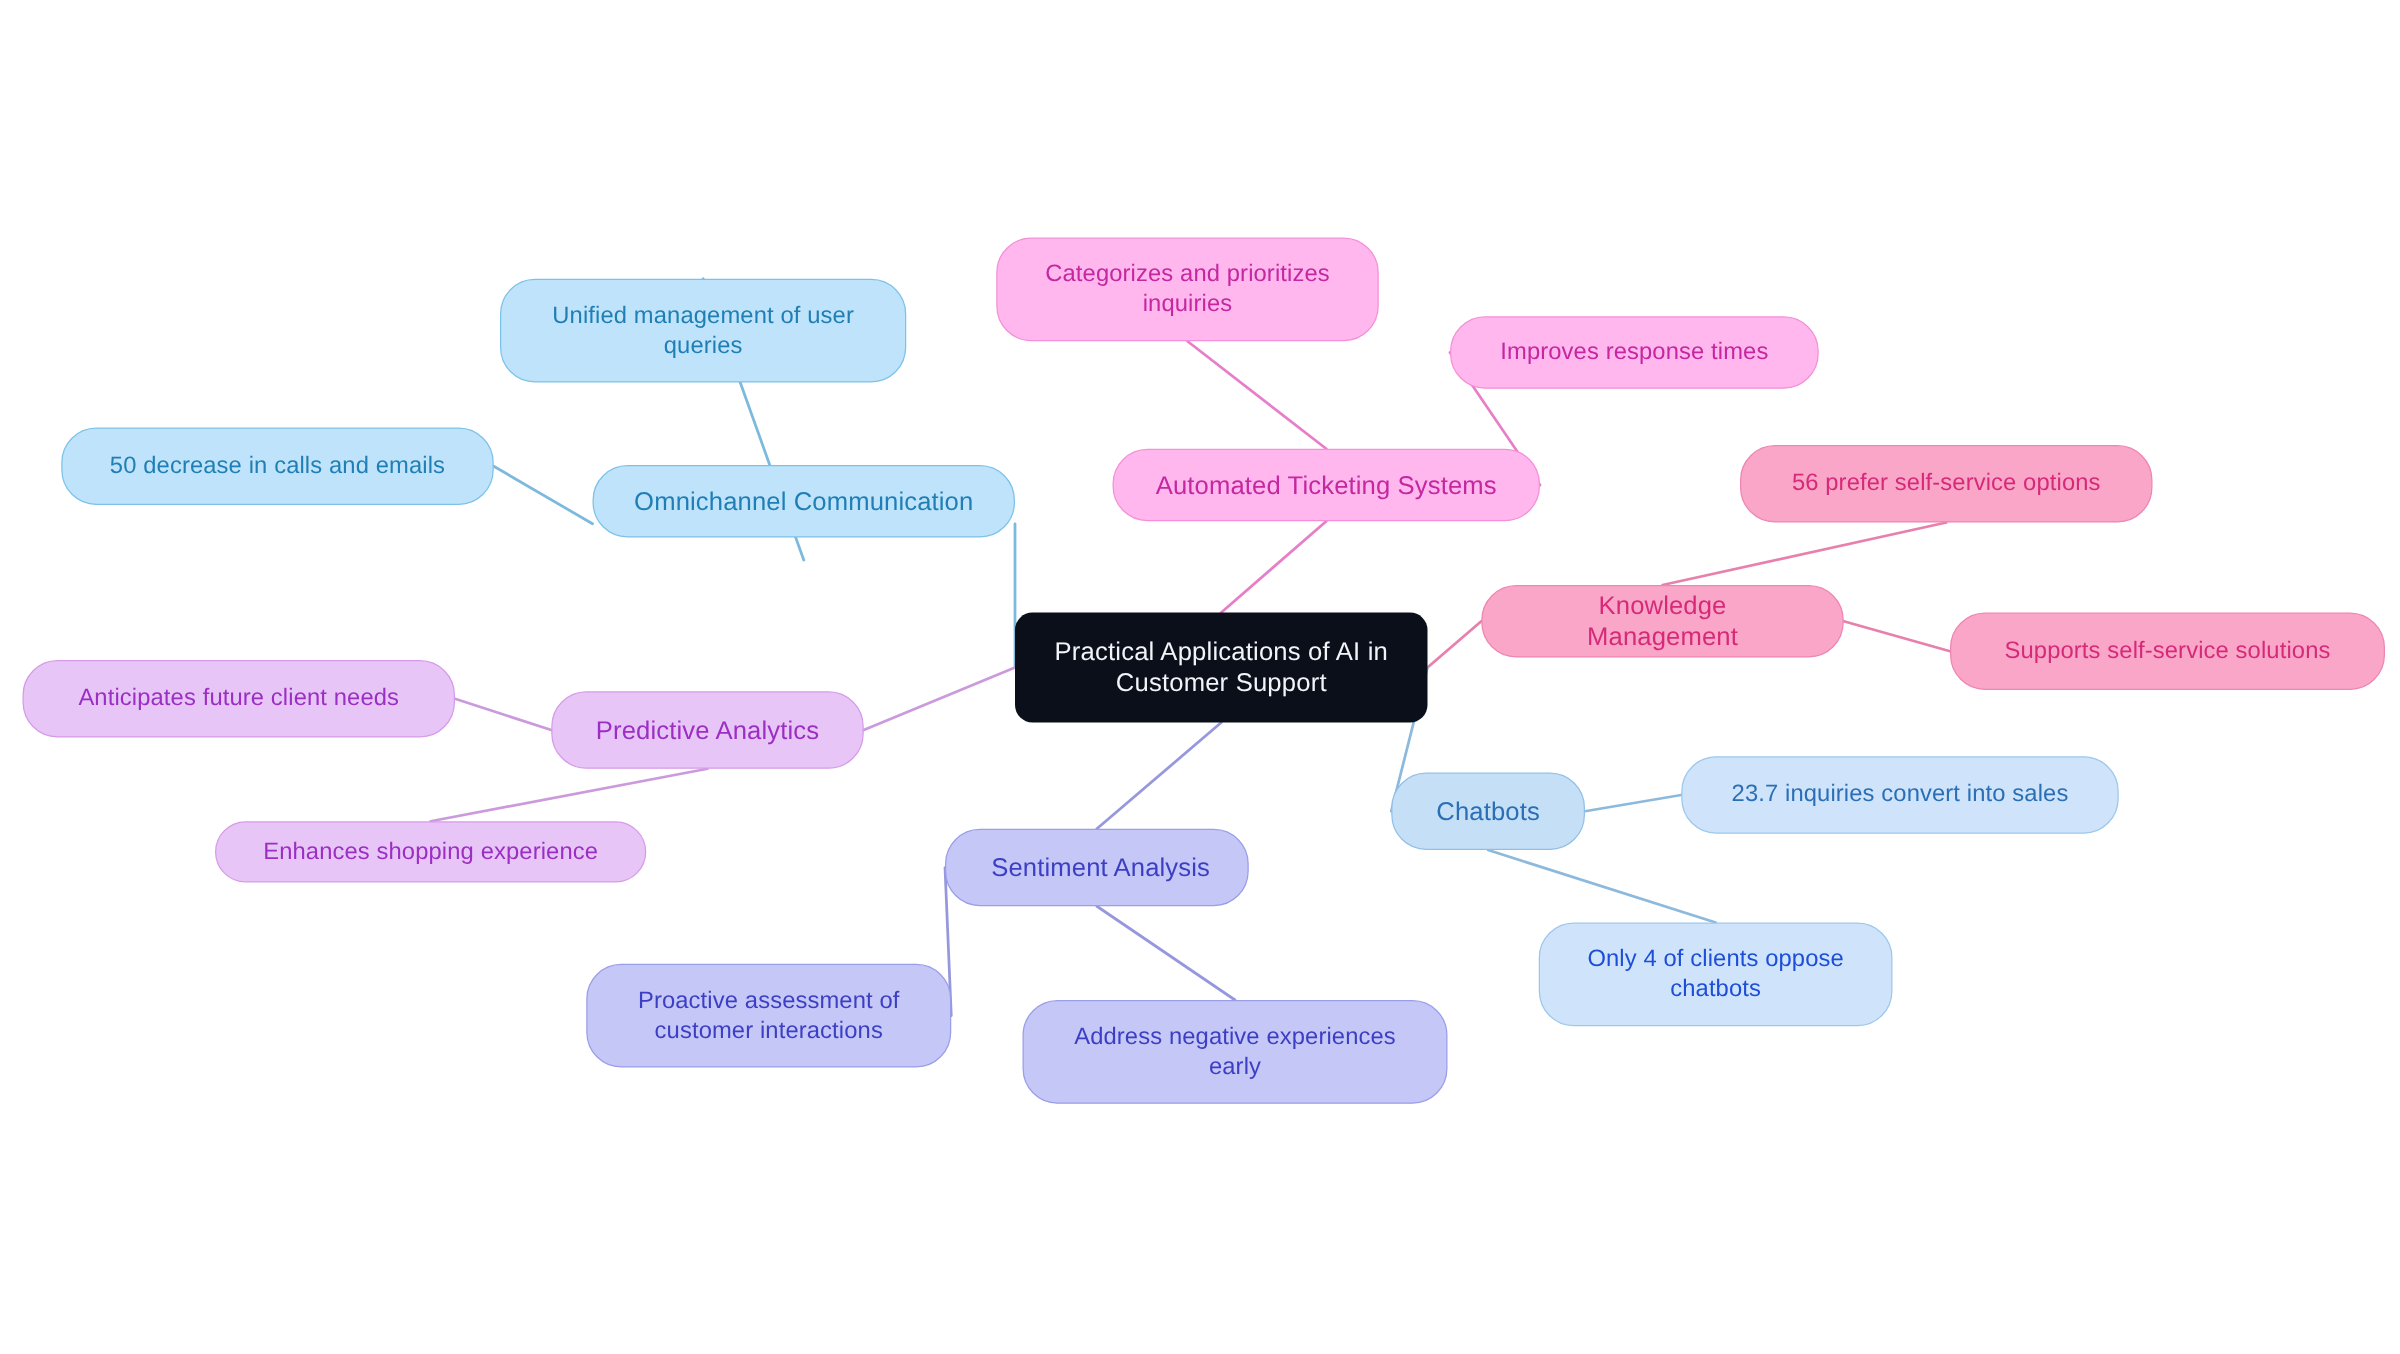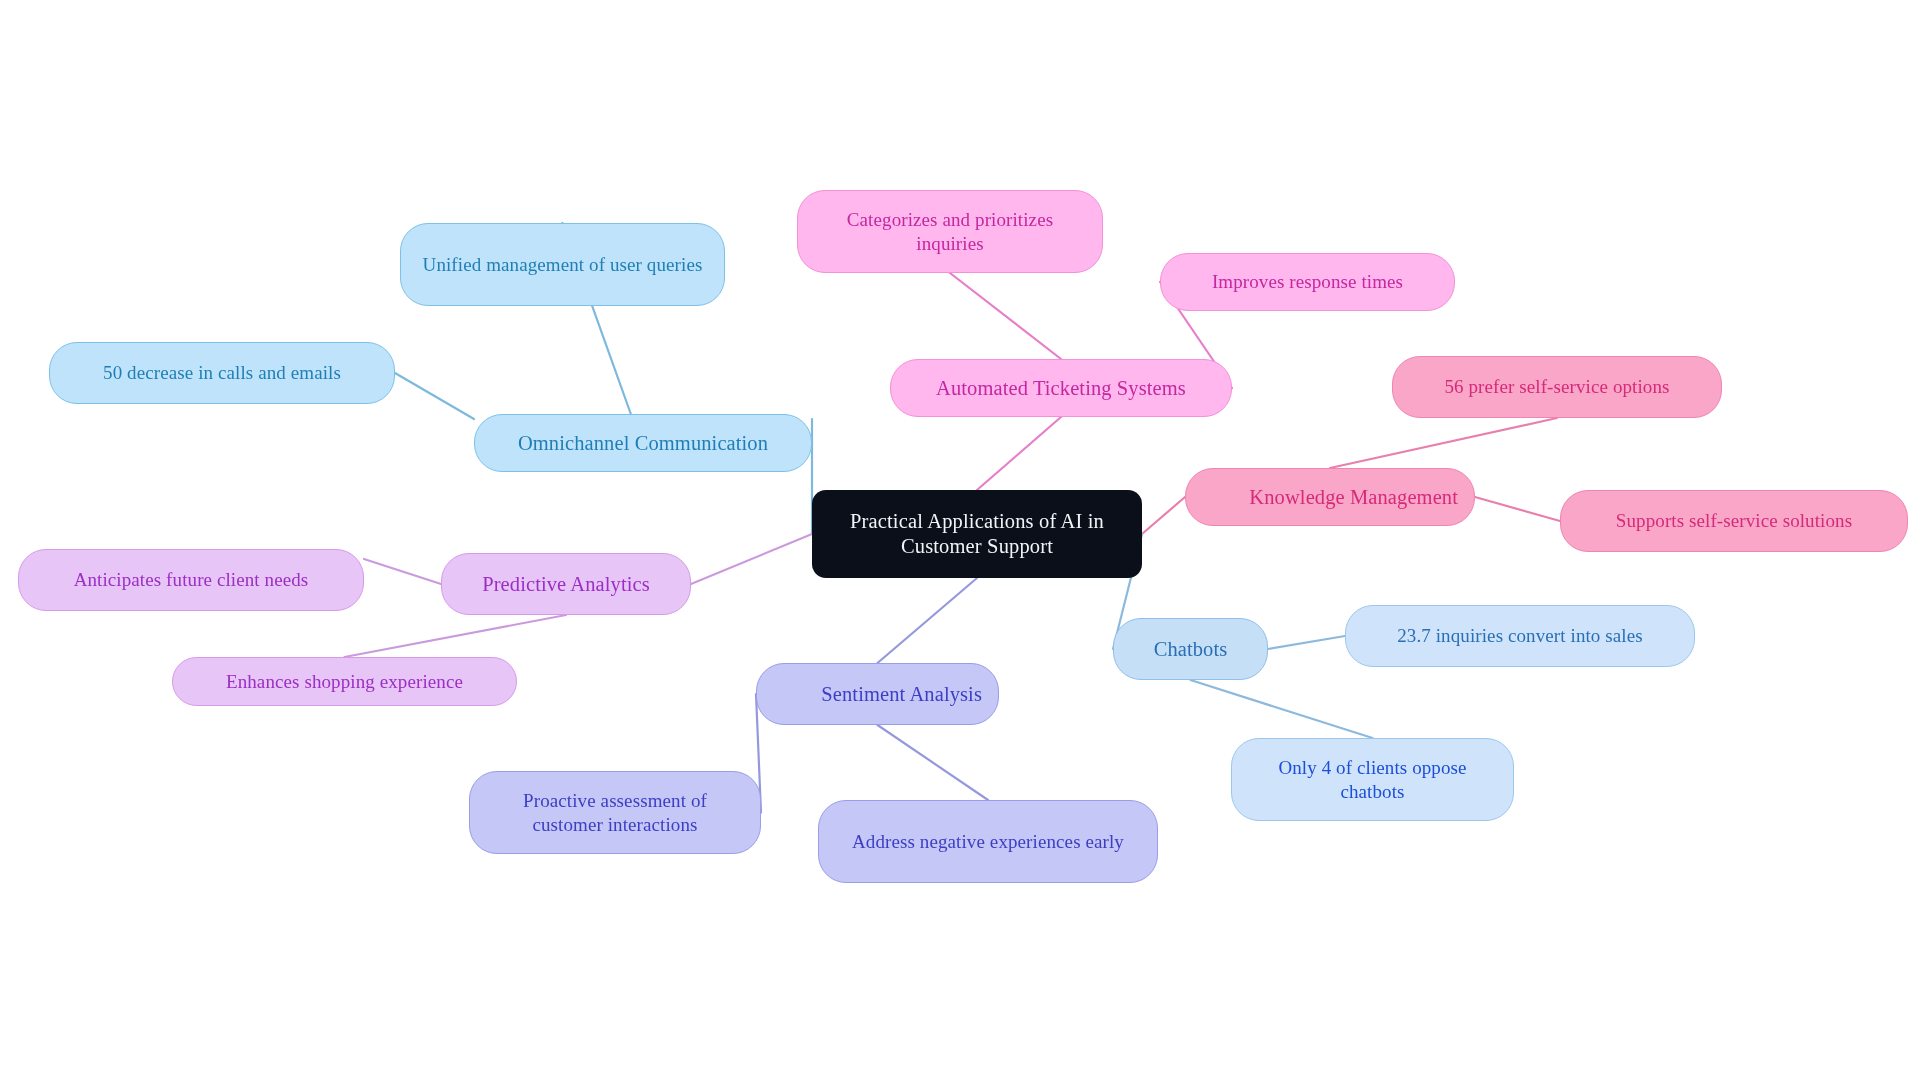--- a/index.html
+++ b/index.html
@@ -27,23 +27,22 @@
   .node {
     position: absolute;
     display: flex;
     align-items: center;
     justify-content: center;
     text-align: center;
     border-radius: 28px;
     border-style: solid;
     border-width: 1.5px;
     line-height: 1.22;
-    padding: 6px 16px;
+    padding: 6px 30px;
     letter-spacing: 0.1px;
-    font-family: Liberation Serif, serif;
   }
   .node.root {
     border-radius: 14px;
     border-width: 0;
     color: #f1f5f9;
     background: #0b0f19;
     font-size: 20.5px;
     letter-spacing: 0.15px;
   }
   .node.branch { font-size: 20.5px; }
@@ -70,21 +69,21 @@
       <line x1="756" y1="694" x2="761" y2="812.5" stroke="#9698dd" stroke-width="2.2" stroke-linecap="round"></line>
       <line x1="877.5" y1="725" x2="988" y2="800" stroke="#9698dd" stroke-width="2.2" stroke-linecap="round"></line>
       <line x1="812" y1="534" x2="691" y2="584" stroke="#cb9add" stroke-width="2.2" stroke-linecap="round"></line>
       <line x1="441" y1="584" x2="364" y2="559" stroke="#cb9add" stroke-width="2.2" stroke-linecap="round"></line>
       <line x1="566" y1="615" x2="344.5" y2="657" stroke="#cb9add" stroke-width="2.2" stroke-linecap="round"></line>
     </svg>
   <div id="nodes">
       <div class="node root" style="left: 812px; top: 490px; width: 330px; height: 88px;">
         <span>Practical Applications of AI in Customer Support</span>
       </div>
-      <div class="node branch" style="left: 474px; top: 414px; width: 338px; height: 58px; background: rgb(191, 227, 250); border-color: rgb(124, 194, 232); color: rgb(31, 127, 181);">
+      <div class="node branch" style="left: 474px; top: 372px; width: 338px; height: 58px; background: rgb(191, 227, 250); border-color: rgb(124, 194, 232); color: rgb(31, 127, 181);">
         <span>Omnichannel Communication</span>
       </div>
       <div class="node leaf" style="left: 400px; top: 223px; width: 325px; height: 83px; background: rgb(191, 227, 250); border-color: rgb(124, 194, 232); color: rgb(31, 127, 181);">
         <span>Unified management of user queries</span>
       </div>
       <div class="node leaf" style="left: 49px; top: 342px; width: 346px; height: 62px; background: rgb(191, 227, 250); border-color: rgb(124, 194, 232); color: rgb(31, 127, 181);">
         <span>50 decrease in calls and emails</span>
       </div>
       <div class="node branch" style="left: 890px; top: 359px; width: 342px; height: 58px; background: rgb(255, 183, 238); border-color: rgb(244, 143, 216); color: rgb(196, 39, 159);">
         <span>Automated Ticketing Systems</span>
@@ -118,20 +117,20 @@
       </div>
       <div class="node leaf" style="left: 469px; top: 771px; width: 292px; height: 83px; background: rgb(197, 199, 247); border-color: rgb(154, 157, 232); color: rgb(60, 63, 196);">
         <span>Proactive assessment of customer interactions</span>
       </div>
       <div class="node leaf" style="left: 818px; top: 800px; width: 340px; height: 83px; background: rgb(197, 199, 247); border-color: rgb(154, 157, 232); color: rgb(60, 63, 196);">
         <span>Address negative experiences early</span>
       </div>
       <div class="node branch" style="left: 441px; top: 553px; width: 250px; height: 62px; background: rgb(232, 197, 247); border-color: rgb(215, 154, 232); color: rgb(155, 47, 196);">
         <span>Predictive Analytics</span>
       </div>
-      <div class="node leaf" style="left: 18px; top: 528px; width: 346px; height: 62px; background: rgb(232, 197, 247); border-color: rgb(215, 154, 232); color: rgb(155, 47, 196); margin-top: 21px;">
+      <div class="node leaf" style="left: 18px; top: 528px; width: 346px; height: 62px; background: rgb(232, 197, 247); border-color: rgb(215, 154, 232); color: rgb(155, 47, 196);">
         <span>Anticipates future client needs</span>
       </div>
       <div class="node leaf" style="left: 172px; top: 657px; width: 345px; height: 49px; background: rgb(232, 197, 247); border-color: rgb(215, 154, 232); color: rgb(155, 47, 196);">
         <span>Enhances shopping experience</span>
       </div>
     </div>
 </div>
 
 </body></html>

